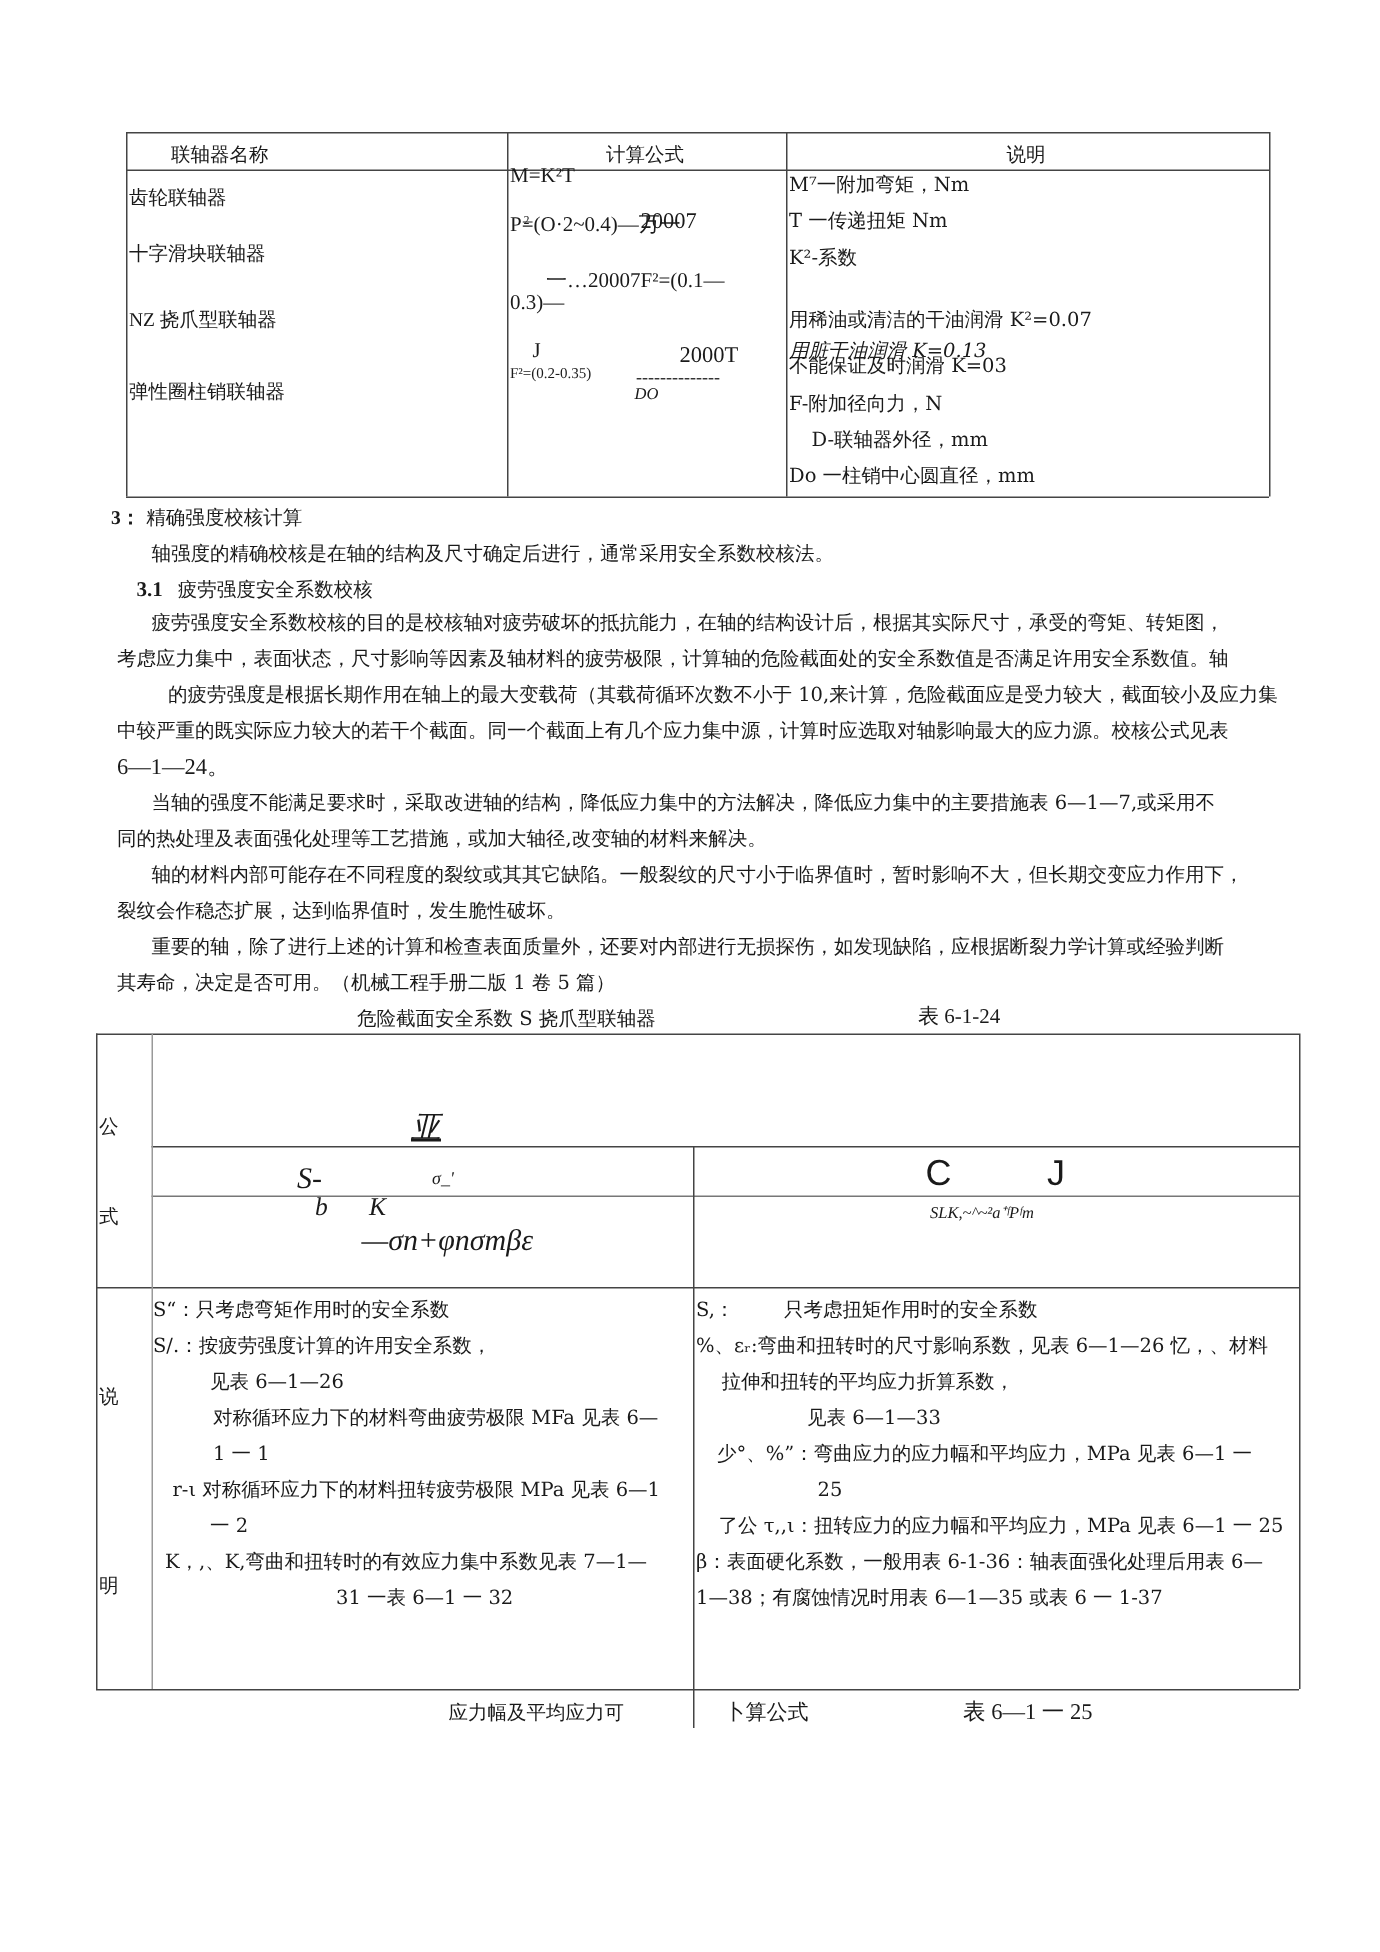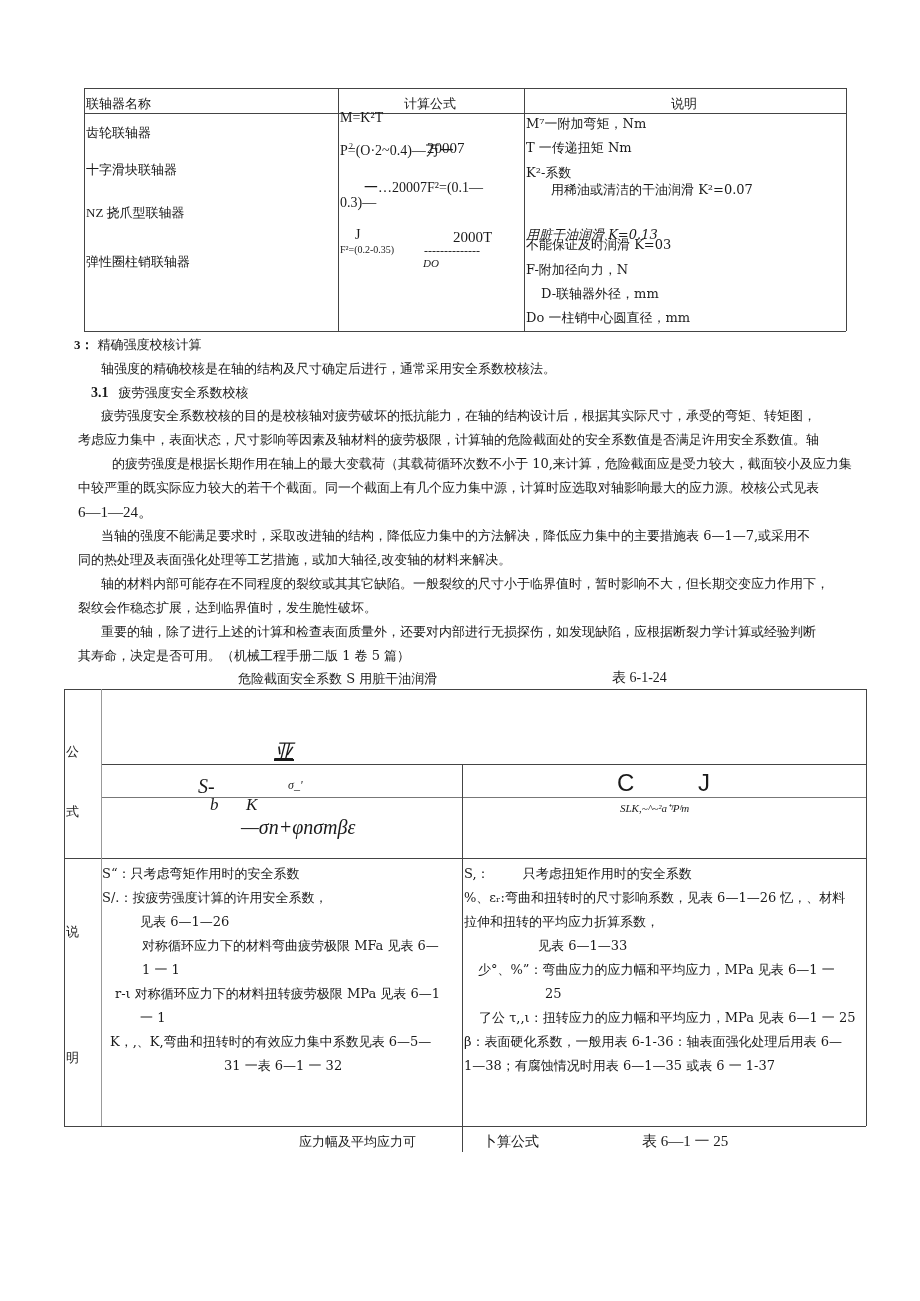--- a/index.html
+++ b/index.html
@@ -21,21 +21,21 @@
 <div>
 
   <div class="hl" style="left:84px; top:88px; width:762px;"></div>
   <div class="hl" style="left:84px; top:113px; width:762px;"></div>
   <div class="hl" style="left:84px; top:331px; width:762px;"></div>
   <div class="vl" style="left:84px; top:88px; height:243px;"></div>
   <div class="vl" style="left:338px; top:88px; height:243px;"></div>
   <div class="vl" style="left:524px; top:88px; height:243px;"></div>
   <div class="vl" style="left:846px; top:88px; height:243px;"></div>
 
-  <div class="abs t" style="left:86px; top:96px;">联轴器名称</div>
+  <div class="abs t" style="left:86px; top:96px;padding-left:28px;">联轴器名称</div>
   <div class="abs t" style="left:404px; top:96px;">计算公式</div>
   <div class="abs t" style="left:671px; top:96px;">说明</div>
 
   <div class="abs t" style="left:86px; top:125px;">齿轮联轴器</div>
   <div class="abs t" style="left:86px; top:162px;">十字滑块联轴器</div>
   <div class="abs t s" style="left:86px; top:205px;">NZ 挠爪型联轴器</div>
   <div class="abs t" style="left:86px; top:254px;">弹性圈柱销联轴器</div>
 
   <div class="abs t s" style="left:340px; top:110px; font-size:14px;">M=K²T</div>
   <div class="abs s" style="left:427px; top:129px; font-size:15px;margin-top:11px;">20007</div>
@@ -45,21 +45,21 @@
   <div class="abs t s" style="left:340px; top:195px; font-size:14px;">0.3)—</div>
   <div class="abs t s" style="left:355px; top:227px; font-size:14px;">J</div>
   <div class="abs t s" style="left:453px; top:229px; font-size:15px;">2000T</div>
   <div class="abs t s" style="left:340px; top:242px; font-size:10px;">F²=(0.2-0.35)</div>
   <div class="abs t s" style="left:424px; top:243px; font-size:12px;">--------------</div>
   <div class="abs ital" style="left:423px; top:257px; font-size:11px;">DO</div>
 
   <div class="abs t" style="left:526px; top:116px;">M⁷一附加弯矩，Nm</div>
   <div class="abs t" style="left:526px; top:140px;">T 一传递扭矩 Nm</div>
   <div class="abs t" style="left:526px; top:165px;">K²-系数</div>
-  <div class="abs t" style="left:526px; top:182px;margin-left:25px;">用稀油或清洁的干油润滑 K²=0.07</div>
+  <div class="abs t" style="left:526px; top:206px;">用稀油或清洁的干油润滑 K²=0.07</div>
   <div class="abs t" style="left:526px; top:227px;font-style:italic;">用脏干油润滑 K=0.13</div>
   <div class="abs t" style="left:526px; top:237px;">不能保证及时润滑 K=03</div>
   <div class="abs t" style="left:526px; top:262px;">F-附加径向力，N</div>
   <div class="abs t" style="left:526px; top:286px;padding-left:15px;">D-联轴器外径，mm</div>
   <div class="abs t" style="left:526px; top:310px;">Do 一柱销中心圆直径，mm</div>
 </div>
 
 <div>
   <div class="abs" style="left:74px; top:336px; font-size:13px;">
     <span class="bold">3</span><span class="bold">：</span><span style="margin-left:4px;">精确强度校核计算</span>
@@ -78,21 +78,21 @@
   <div class="abs para" style="left:101px; top:524px;">当轴的强度不能满足要求时，采取改进轴的结构，降低应力集中的方法解决，降低应力集中的主要措施表 6—1—7,或采用不</div>
   <div class="abs para" style="left:78px; top:548px;">同的热处理及表面强化处理等工艺措施，或加大轴径,改变轴的材料来解决。</div>
 
   <div class="abs para" style="left:101px; top:572px;">轴的材料内部可能存在不同程度的裂纹或其其它缺陷。一般裂纹的尺寸小于临界值时，暂时影响不大，但长期交变应力作用下，</div>
   <div class="abs para" style="left:78px; top:596px;">裂纹会作稳态扩展，达到临界值时，发生脆性破坏。</div>
 
   <div class="abs para" style="left:101px; top:620px;">重要的轴，除了进行上述的计算和检查表面质量外，还要对内部进行无损探伤，如发现缺陷，应根据断裂力学计算或经验判断</div>
   <div class="abs para" style="left:78px; top:644px;">其寿命，决定是否可用。（机械工程手册二版 1 卷 5 篇）</div>
 </div>
 
-<div class="abs" style="left:238px; top:670px; font-size:13px;">危险截面安全系数 S 用脏干油润滑</div>
+<div class="abs" style="left:238px; top:670px; font-size:13px;">危险截面安全系数 S 挠爪型联轴器</div>
 <div class="abs s" style="left:612px; top:669px; font-size:14px;">表 6-1-24</div>
 
 <div>
   <div class="hl" style="left:64px; top:689px; width:802px;"></div>
   <div class="hl" style="left:101px; top:764px; width:765px;"></div>
   <div class="hl" style="left:101px; top:797px; width:765px; border-color:#777;"></div>
   <div class="hl" style="left:64px; top:858px; width:802px;"></div>
   <div class="hl" style="left:64px; top:1126px; width:802px;"></div>
   <div class="vl" style="left:64px; top:689px; height:437px;"></div>
   <div class="vlg" style="left:101px; top:689px; height:437px;"></div>
@@ -114,27 +114,27 @@
   <div class="abs" style="left:617px; top:769px; font-size:24px; font-family:'Liberation Sans', sans-serif;">C</div>
   <div class="abs" style="left:698px; top:769px; font-size:24px; font-family:'Liberation Sans', sans-serif;">J</div>
   <div class="abs ital" style="left:620px; top:800px; font-size:11px;">SLK,~^~²a⁺ᶠPᶠm</div>
 
   <div class="abs t" style="left:102px; top:866px;">S“：只考虑弯矩作用时的安全系数</div>
   <div class="abs t" style="left:102px; top:890px;">S/.：按疲劳强度计算的许用安全系数，</div>
   <div class="abs t" style="left:140px; top:914px;">见表 6—1—26</div>
   <div class="abs t" style="left:142px; top:938px;">对称循环应力下的材料弯曲疲劳极限 MFa 见表 6—</div>
   <div class="abs t" style="left:142px; top:962px;">1 一 1</div>
   <div class="abs t" style="left:115px; top:986px;">r-ι 对称循环应力下的材料扭转疲劳极限 MPa 见表 6—1</div>
-  <div class="abs t" style="left:140px; top:1010px;">一 1</div>
-  <div class="abs t" style="left:110px; top:1034px;">K，,、K,弯曲和扭转时的有效应力集中系数见表 6—5—</div>
+  <div class="abs t" style="left:140px; top:1010px;">一 2</div>
+  <div class="abs t" style="left:110px; top:1034px;">K，,、K,弯曲和扭转时的有效应力集中系数见表 7—1—</div>
   <div class="abs t" style="left:224px; top:1058px;">31 一表 6—1 一 32</div>
 
   <div class="abs t" style="left:464px; top:866px; white-space:pre;">S,：        只考虑扭矩作用时的安全系数</div>
   <div class="abs t" style="left:464px; top:890px;">%、εᵣ:弯曲和扭转时的尺寸影响系数，见表 6—1—26 忆，、材料</div>
-  <div class="abs t" style="left:464px; top:914px;">拉伸和扭转的平均应力折算系数，</div>
+  <div class="abs t" style="left:464px; top:914px;padding-left:17px;">拉伸和扭转的平均应力折算系数，</div>
   <div class="abs t" style="left:538px; top:938px;text-align:right;">见表 6—1—33</div>
   <div class="abs t" style="left:478px; top:962px;">少°、%”：弯曲应力的应力幅和平均应力，MPa 见表 6—1 一</div>
   <div class="abs t" style="left:545px; top:986px;">25</div>
   <div class="abs t" style="left:479px; top:1010px;">了公 τ,,ι：扭转应力的应力幅和平均应力，MPa 见表 6—1 一 25</div>
   <div class="abs t" style="left:464px; top:1034px;">β：表面硬化系数，一般用表 6-1-36：轴表面强化处理后用表 6—</div>
   <div class="abs t" style="left:464px; top:1058px;">1—38；有腐蚀情况时用表 6—1—35 或表 6 一 1-37</div>
 </div>
 
 <div class="abs" style="left:299px; top:1133px; font-size:13px;">应力幅及平均应力可</div>
 <div class="abs" style="left:483px; top:1133px; font-size:14px;">卜算公式</div>

